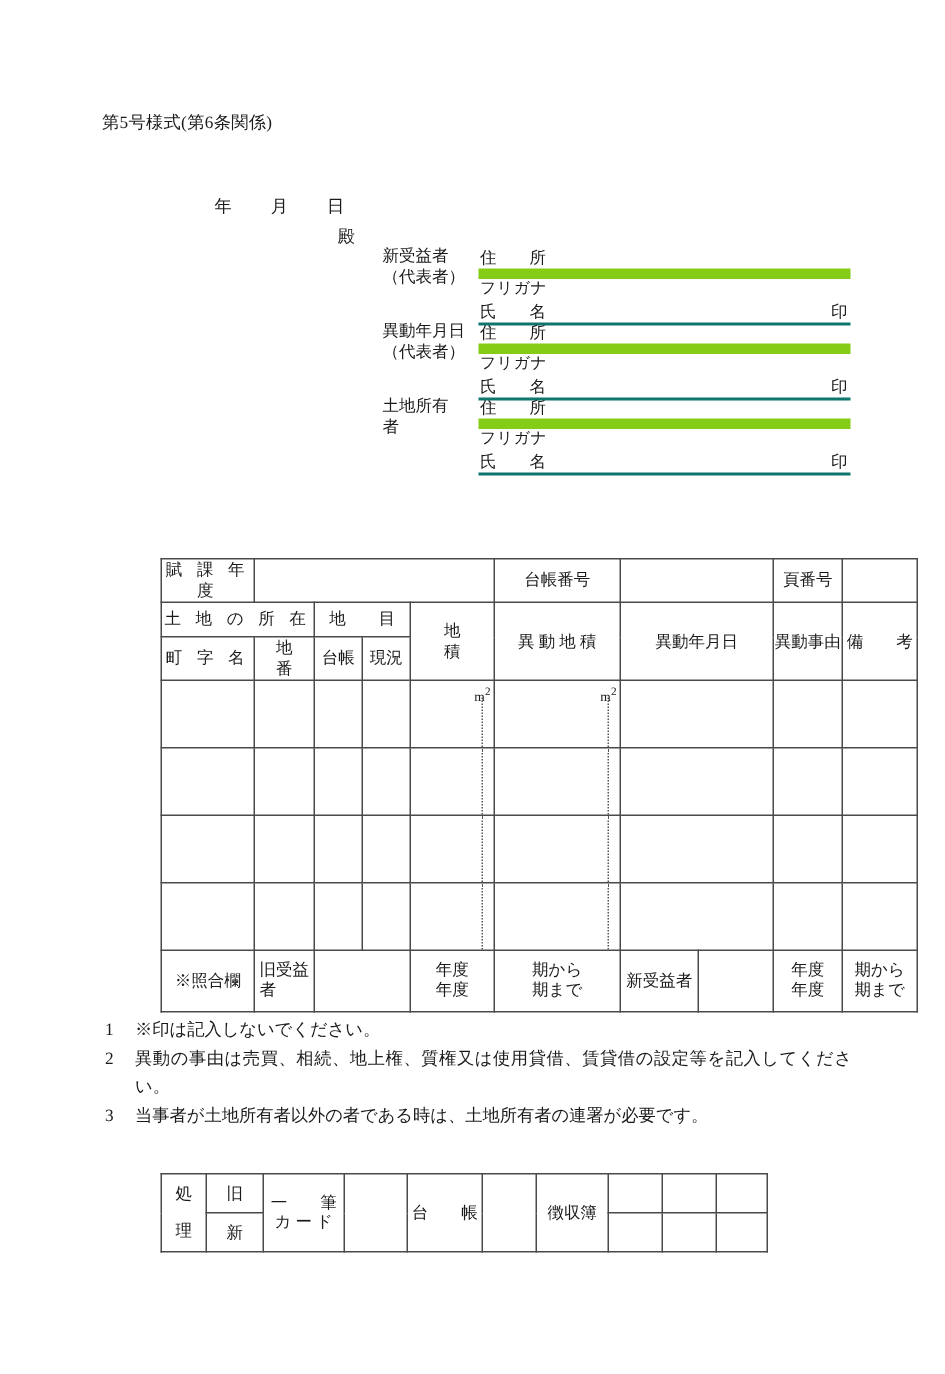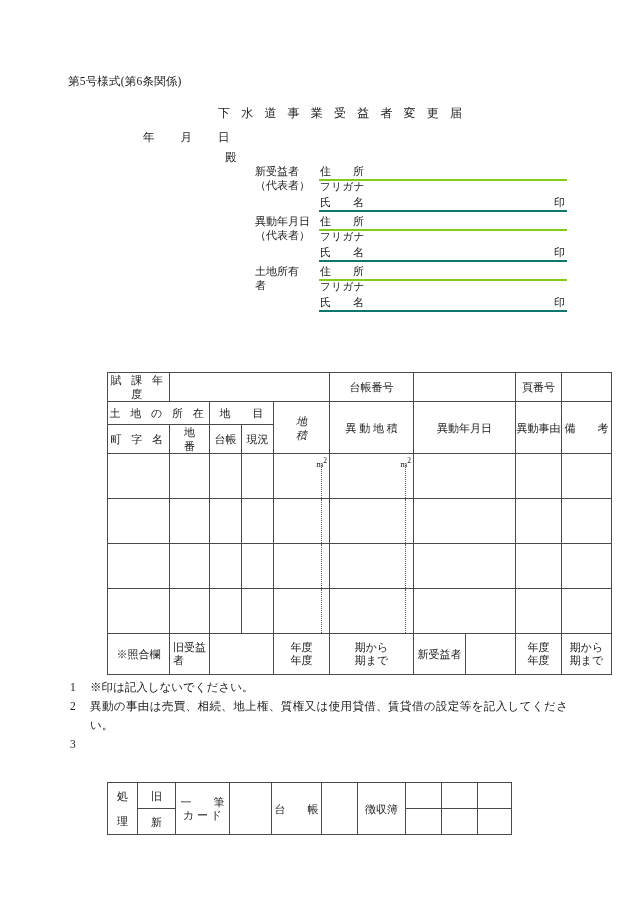--- a/index.html
+++ b/index.html
@@ -76,21 +76,21 @@
   }
   .party-label .l2 { display: block; }
   .fields {
     position: absolute;
     left: 64px;
     top: 0;
     right: 0;
   }
   .f-row {
     position: relative;
-    border-bottom: 2px solid #84cc16;
+    border-bottom: 7px solid #84cc16;
     height: 15px;
   }
   .f-row.thin { border-bottom: 2px solid #0f766e; }
   .f-row .lab {
     position: absolute;
     left: 1px;
     top: 0px;
     font-size: 11px;
     white-space: nowrap;
   }
@@ -144,21 +144,20 @@
     left: 63px;
     top: 372px;
     width: 504px;
   }
   #main-table td { height: 22px; }
   .sp2 { letter-spacing: 3.5px; }
   .spread {
     display: flex;
     justify-content: center;
     padding: 0 7px;
-    font-style: italic;
   }
   .row-tall { height: 44px !important; }
   .cell-dotted {
     position: relative;
   }
   .unit {
     position: absolute;
     font-size: 9px;
     line-height: 9px;
   }
@@ -199,21 +198,20 @@
   }
   .v-split { line-height: 13px; }
 </style>
 </head>
 <body>
 
 <div class="page">
 
   <div class="form-no">第5号様式(第6条関係)</div>
 
-  <div class="doc-title">下 水 道 事 業 受 益 者 変 更 届</div>
 
   <div class="date-line">
     <span>年</span><span class="gap"></span><span>月</span><span class="gap"></span><span>日</span>
   </div>
 
   <div class="addressee">殿</div>
 
   <div class="parties">
 
     <div class="party">
@@ -432,20 +430,21 @@
     <div class="note">
       <span class="num">1</span>
       <span>※印は記入しないでください。</span>
     </div>
     <div class="note">
       <span class="num">2</span>
       <span>異動の事由は売買、相続、地上権、質権又は使用貸借、賃貸借の設定等を記入してください。</span>
     </div>
     <div class="note">
       <span class="num">3</span>
+      <span>当事者が土地所有者以外の者である時は、土地所有者の連署が必要です。</span>
     </div>
   </div>
 
   <table class="grid" id="proc-table">
     <colgroup>
       <col style="width:30px">
       <col style="width:38px">
       <col style="width:54px">
       <col style="width:42px">
       <col style="width:50px">

